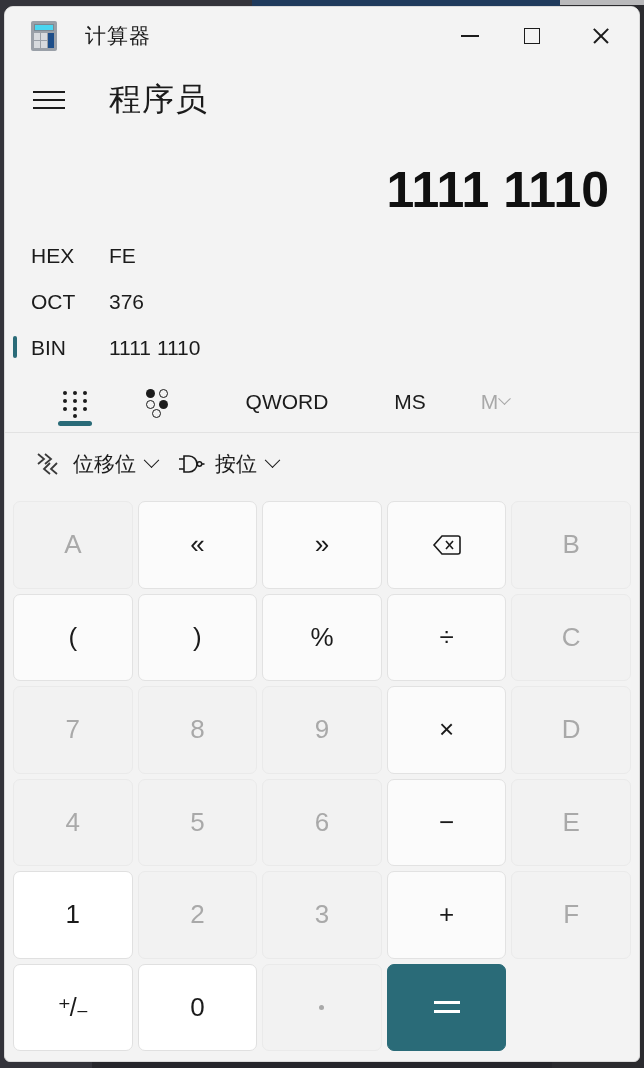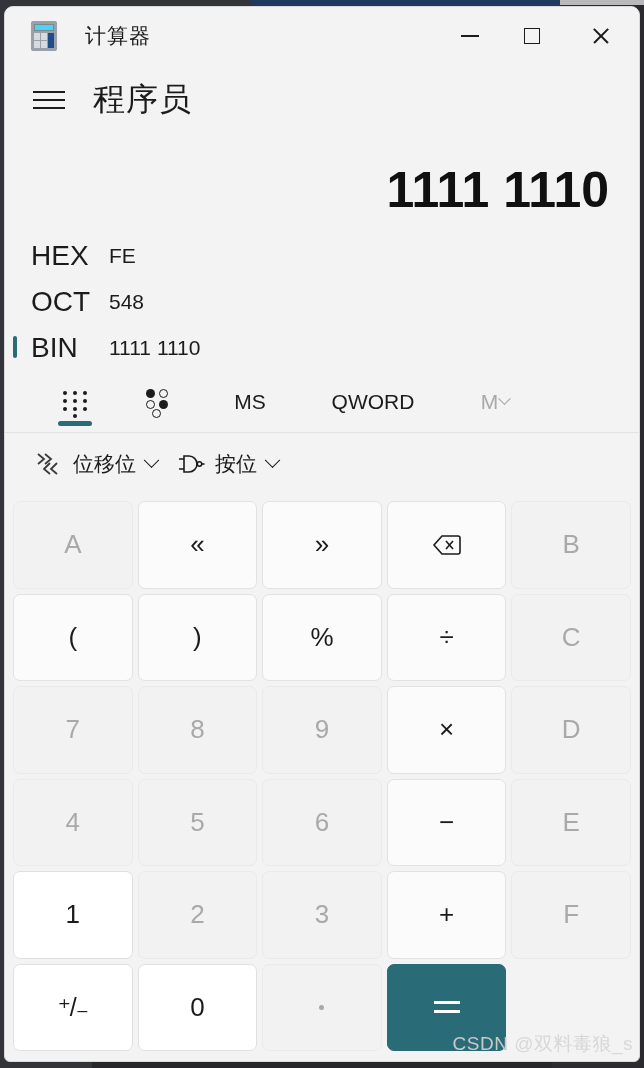--- a/index.html
+++ b/index.html
@@ -97,21 +97,21 @@
   .hamburger {
     width: 34px; height: 26px; position: relative; cursor: default;
   }
   .hamburger span {
     position: absolute; left: 0; width: 32px; height: 1.8px; background: #1b1b1b;
   }
   .hamburger span:nth-child(1) { top: 4px; }
   .hamburger span:nth-child(2) { top: 12px; }
   .hamburger span:nth-child(3) { top: 20px; }
   .mode-title {
-    margin-left: 26px; font-size: 32px; color: #1b1b1b; letter-spacing: 1px;
+    margin-left: 42px; font-size: 32px; color: #1b1b1b; letter-spacing: 1px;
   }
 
   
   .display-area { flex: 0 0 auto; padding: 0 26px; }
   .main-display {
     text-align: right;
     font-size: 50px; font-weight: bold; color: #101010;
     letter-spacing: 0px;
     padding-top: 26px; padding-bottom: 18px; padding-right: 4px;
     height: 92px;
@@ -121,21 +121,21 @@
     display: flex; align-items: center;
     height: 46px; position: relative;
   }
   .radix-indicator {
     position: absolute; left: -18px; top: 11px;
     width: 4px; height: 22px; border-radius: 2px; background: #2a6b78;
     opacity: 0;
   }
   .radix-row.active .radix-indicator { opacity: 1; }
   .radix-label {
-    width: 78px; font-size: 28px; color: #1b1b1b;
+    width: 78px; font-size: 21px; color: #1b1b1b;
   }
   .radix-value { font-size: 21px; color: #1b1b1b; }
 
   
   .toolbar {
     flex: 0 0 62px;
     display: flex; align-items: center;
     padding: 0 18px 0 34px;
     border-bottom: 1px solid #e2e2e2;
     position: relative;
@@ -294,21 +294,21 @@
       <div class="main-display">1111 1110</div>
       <div class="radix-list">
         <div class="radix-row">
           <span class="radix-indicator"></span>
           <span class="radix-label">HEX</span>
           <span class="radix-value">FE</span>
         </div>
         <div class="radix-row">
           <span class="radix-indicator"></span>
           <span class="radix-label">OCT</span>
-          <span class="radix-value">548</span>
+          <span class="radix-value">376</span>
         </div>
         <div class="radix-row active">
           <span class="radix-indicator"></span>
           <span class="radix-label">BIN</span>
           <span class="radix-value">1111 1110</span>
         </div>
       </div>
     </div>
 
     <div class="toolbar">
@@ -329,25 +329,25 @@
       </div>
       <div class="tool-item t-bits">
         <span class="icon-bits">
           <i class="fill" style="left:2px;top:2px"></i>
           <i class="hollow" style="left:15px;top:2px"></i>
           <i class="hollow" style="left:2px;top:13px"></i>
           <i class="fill" style="left:15px;top:13px"></i>
           <i class="hollow" style="left:8px;top:22px"></i>
         </span>
       </div>
+      <div class="tool-item t-word">
+        <span class="tool-label">QWORD</span>
+      </div>
       <div class="tool-item t-ms">
         <span class="tool-label">MS</span>
-      </div>
-      <div class="tool-item t-word">
-        <span class="tool-label">QWORD</span>
       </div>
       <div class="tool-item t-mem">
         <span class="tool-mem-inner">
           <span class="tool-label dim">M</span>
           <span class="chev-small"></span>
         </span>
       </div>
     </div>
 
     <div class="func-row">
@@ -464,19 +464,15 @@
           <span>0</span>
         </div>
       <div class="key disabled">
         <span class="glyph-dot"></span>
       </div>
       <div class="key accent">
         <span class="glyph-equals"></span>
       </div>
     </div>
 
-    <div class="watermark">
-      <span class="wm1">CSDN</span>
-      <span class="wm2">@双料毒狼_s</span>
-    </div>
 
   </div>
 </div>
 
 </body></html>

